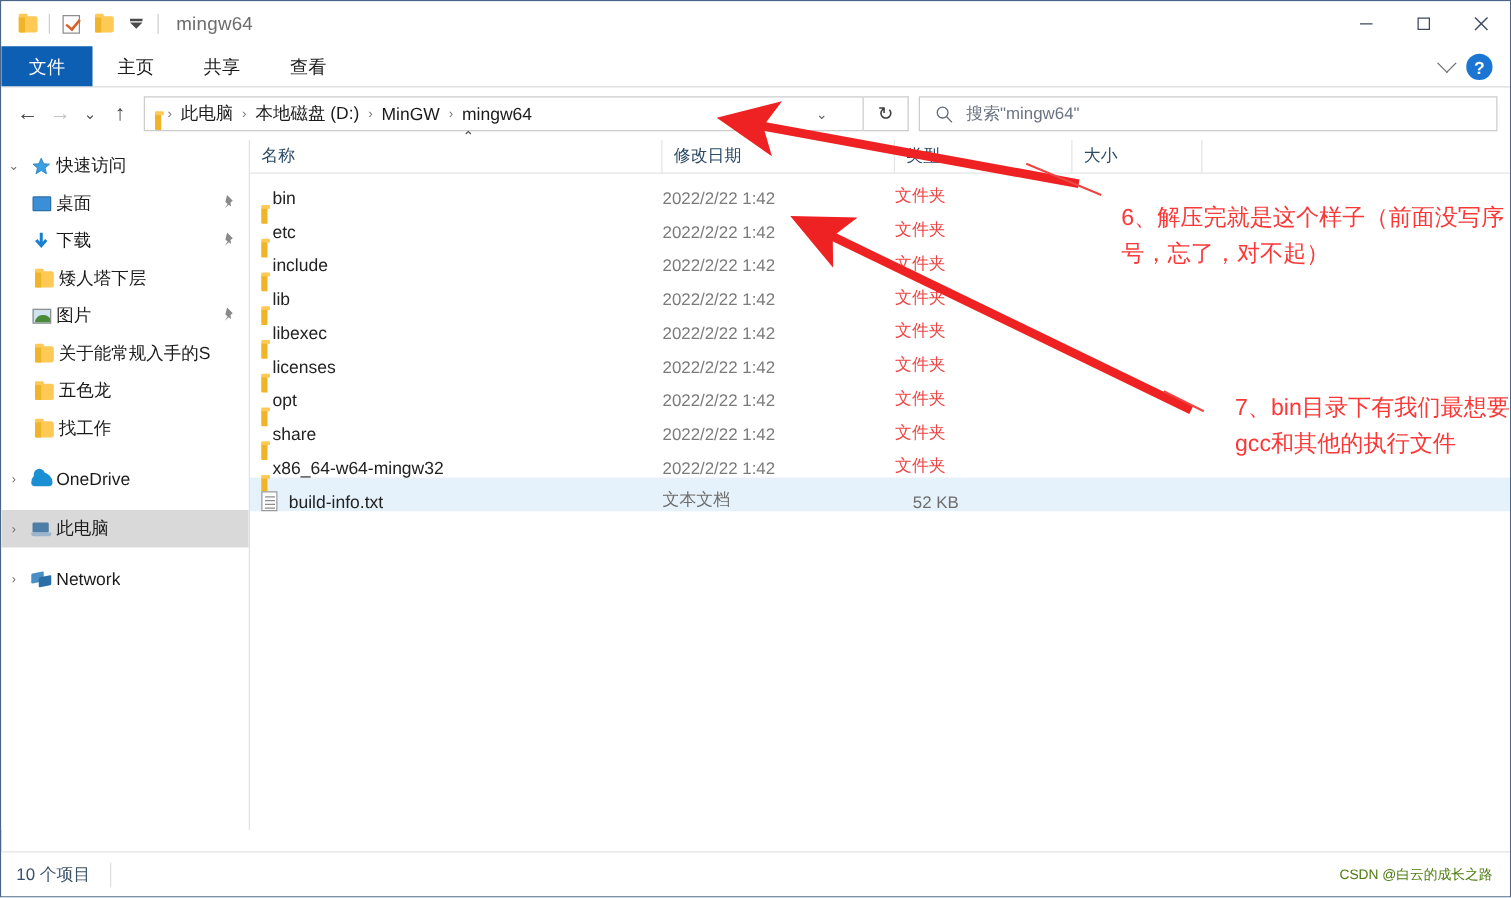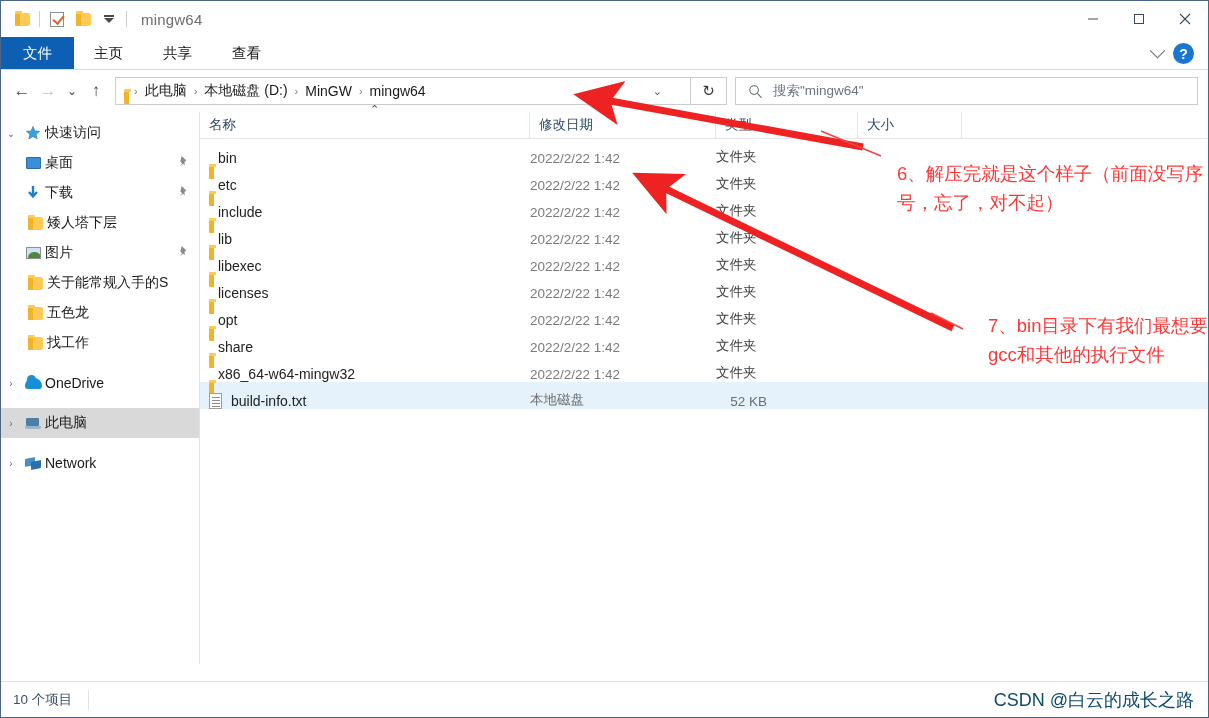--- a/index.html
+++ b/index.html
@@ -276,21 +276,21 @@
   }
   .frow {
     height: 27px;
     display: flex; align-items: center;
     font-size: 14px; color: #222;
   }
   .frow.sel { background: #e5f2fc; }
   .cell { height: 27px; display: flex; align-items: flex-end; box-sizing: border-box; }
   .cell.c-name { width: 330px; padding-left: 9px; gap: 9px; }
   .cell.c-date { width: 186px; color: #7b7b7b; font-size: 13.5px; }
-  .cell.c-type { width: 142px; color: #404040; font-size: 13.5px; }
+  .cell.c-type { width: 142px; color: #ef4444; font-size: 13.5px; }
   .cell.c-size {
     width: 104px; color: #7b7b7b; font-size: 13.5px;
     justify-content: flex-end; padding-right: 9px;
   }
   .frow.sel .cell.c-date, .frow.sel .cell.c-type, .frow.sel .cell.c-size { color: #6e6e6e; }
   .txt-ico {
     width: 13px; height: 16px; background: #fdfdfd; border: 1px solid #9b9b9b;
     position: relative; flex: none;
   }
   .txt-ico:after {
@@ -324,21 +324,21 @@
     background: #fff;
     display: flex; align-items: center;
   }
   #statuscount {
     font-size: 13.5px; color: #3b5168;
     padding-left: 12px;
   }
   #status-vsep { width: 1px; height: 20px; background: #e0e0e0; margin-left: 16px; }
   #watermark {
     position: absolute; right: 14px; top: 50%; transform: translateY(-50%);
-    font-size: 18px; color: #0c4a6e;
+    font-size: 11px; color: #4d7c0f;
     display: flex; align-items: flex-end; gap: 4px;
   }
 </style>
 </head>
 <body>
 
 <div id="window">
 
   <div id="titlebar">
     <div class="qat">
@@ -626,21 +626,21 @@
           </div>
           <div class="cell c-date">2022/2/22 1:42</div>
           <div class="cell c-type">文件夹</div>
           <div class="cell c-size"></div>
         </div>
         <div class="frow sel">
           <div class="cell c-name">
             <span class="txt-ico"></span>
             <span>build-info.txt</span>
           </div>
-          <div class="cell c-type">本地磁盘</div>
+          <div class="cell c-type">文本文档</div>
           <div class="cell c-size">52 KB</div>
         </div>
       </div>
     </div>
   </div>
 
   <div id="statusbar">
     <span id="statuscount">10 个项目</span>
     <span id="status-vsep"></span>
     <span id="watermark">

